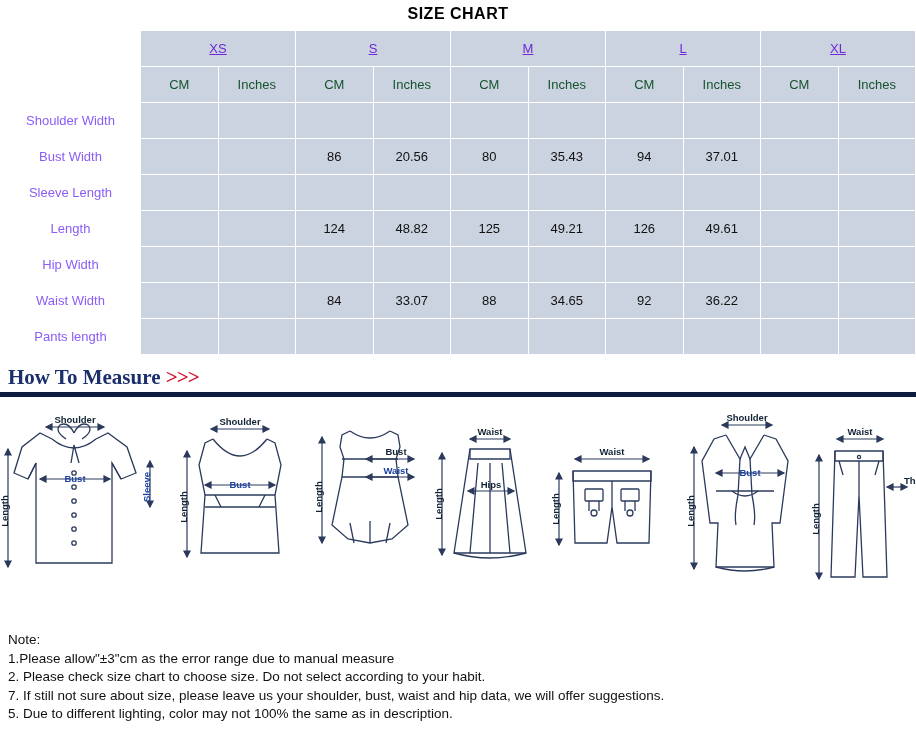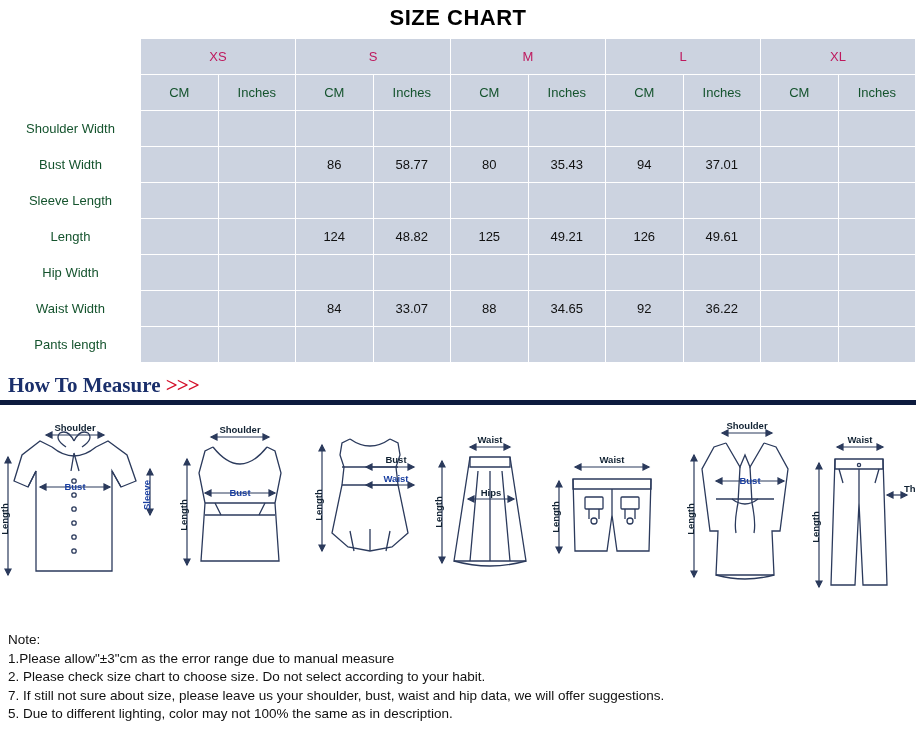--- a/index.html
+++ b/index.html
@@ -9,21 +9,21 @@
     background: #ffffff;
     font-family: "Liberation Sans", sans-serif;
     color: #111;
     overflow: hidden;
   }
   .page { position: relative; width: 916px; height: 752px; }
 
   
   .chart-title {
     text-align: center;
-    font-size: 22px;
+    font-size: 16px;
     font-weight: bold;
     letter-spacing: 0.5px;
     padding: 5px 0 7px 0;
     color: #000;
   }
 
   
   table.size-table {
     border-collapse: collapse;
     width: 916px;
@@ -39,35 +39,36 @@
     padding: 0 2px;
     background: #ccd3e0;
   }
   
   table.size-table { border: 1px solid #8f9bb3; }
 
   .corner-cell { background: #ffffff !important; border: 1px solid #ffffff; }
   .size-head {
     font-size: 21px;
     font-weight: bold;
-    color: #be185d;
+    color: #6d28d9;
     background: #ccd3e0 !important;
     height: 38px;
+    text-decoration: underline;
   }
   .unit-head {
     font-size: 13px;
     color: #14532d;
     background: #ccd3e0 !important;
     height: 31px;
   }
   .row-label {
     background: #ffffff !important;
     text-align: center;
     font-size: 13.5px;
-    color: #14532d;
+    color: #8b5cf6;
     border-left: 1px solid #ffffff;
     border-right: 1px solid #8f9bb3;
   }
   .val { background: #ccd3e0; font-size: 14px; color: #111; }
 
   
   col.c-label { width: 140px; }
   col.c-unit  { width: 77.5px; }
 
   
@@ -161,21 +162,21 @@
         <td class="val"></td>
         <td class="val"></td>
         <td class="val"></td>
         <td class="val"></td>
       </tr>
       <tr>
         <td class="row-label">Bust Width</td>
         <td class="val"></td>
         <td class="val"></td>
         <td class="val">86</td>
-        <td class="val">58.77</td>
+        <td class="val">20.56</td>
         <td class="val">80</td>
         <td class="val">35.43</td>
         <td class="val">94</td>
         <td class="val">37.01</td>
         <td class="val"></td>
         <td class="val"></td>
       </tr>
       <tr>
         <td class="row-label">Sleeve Length</td>
         <td class="val"></td>

